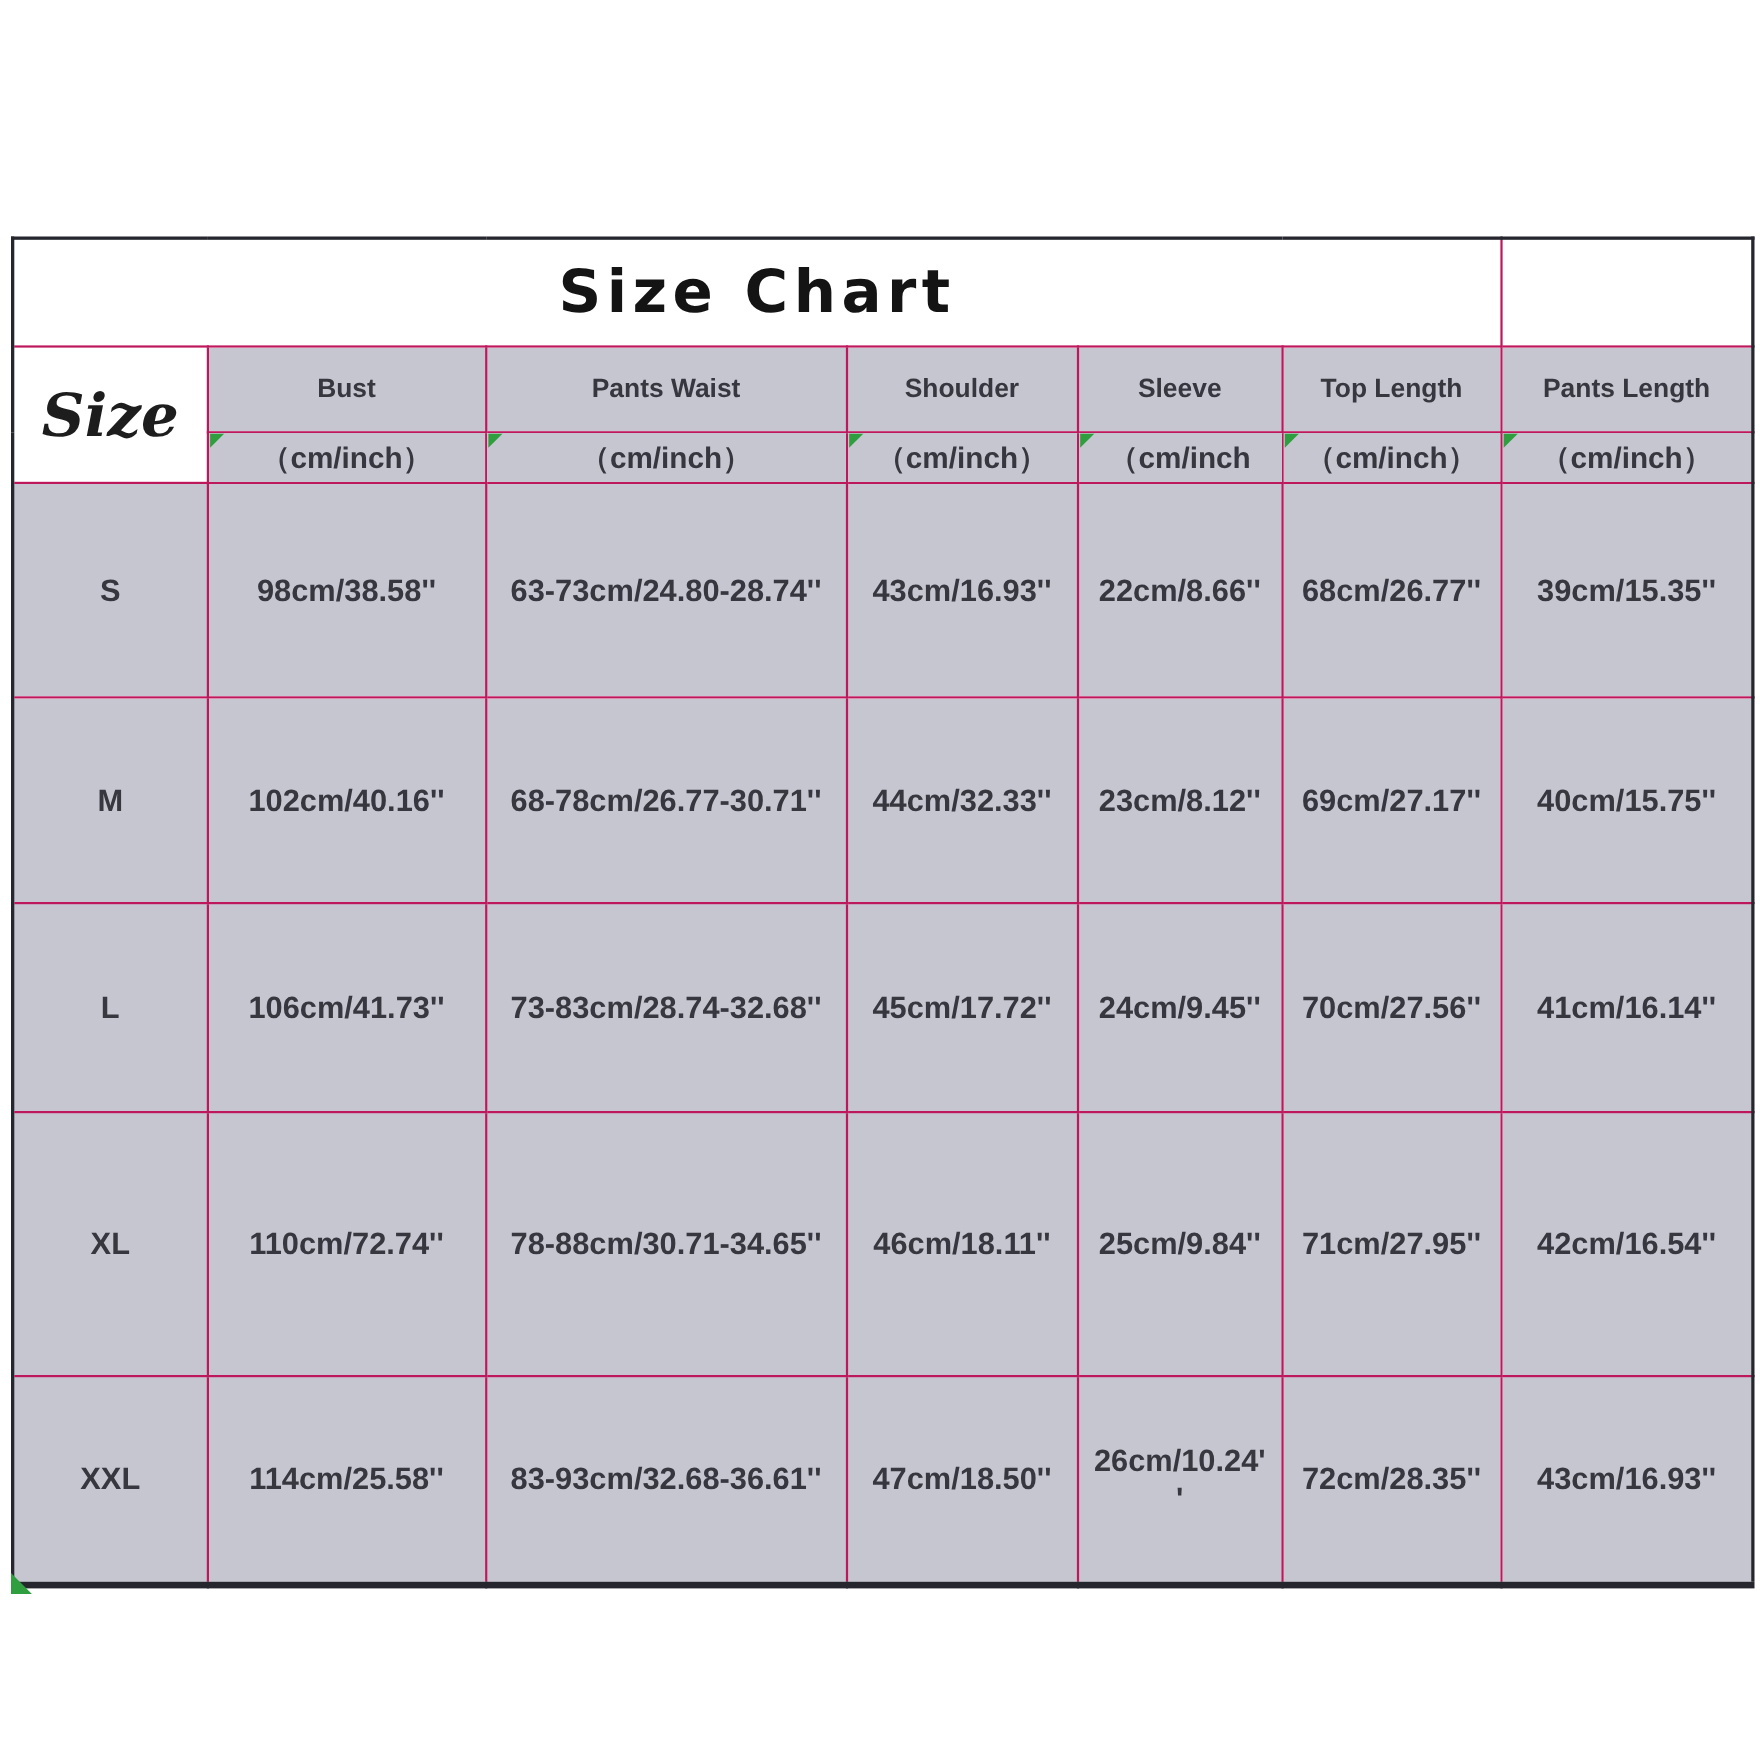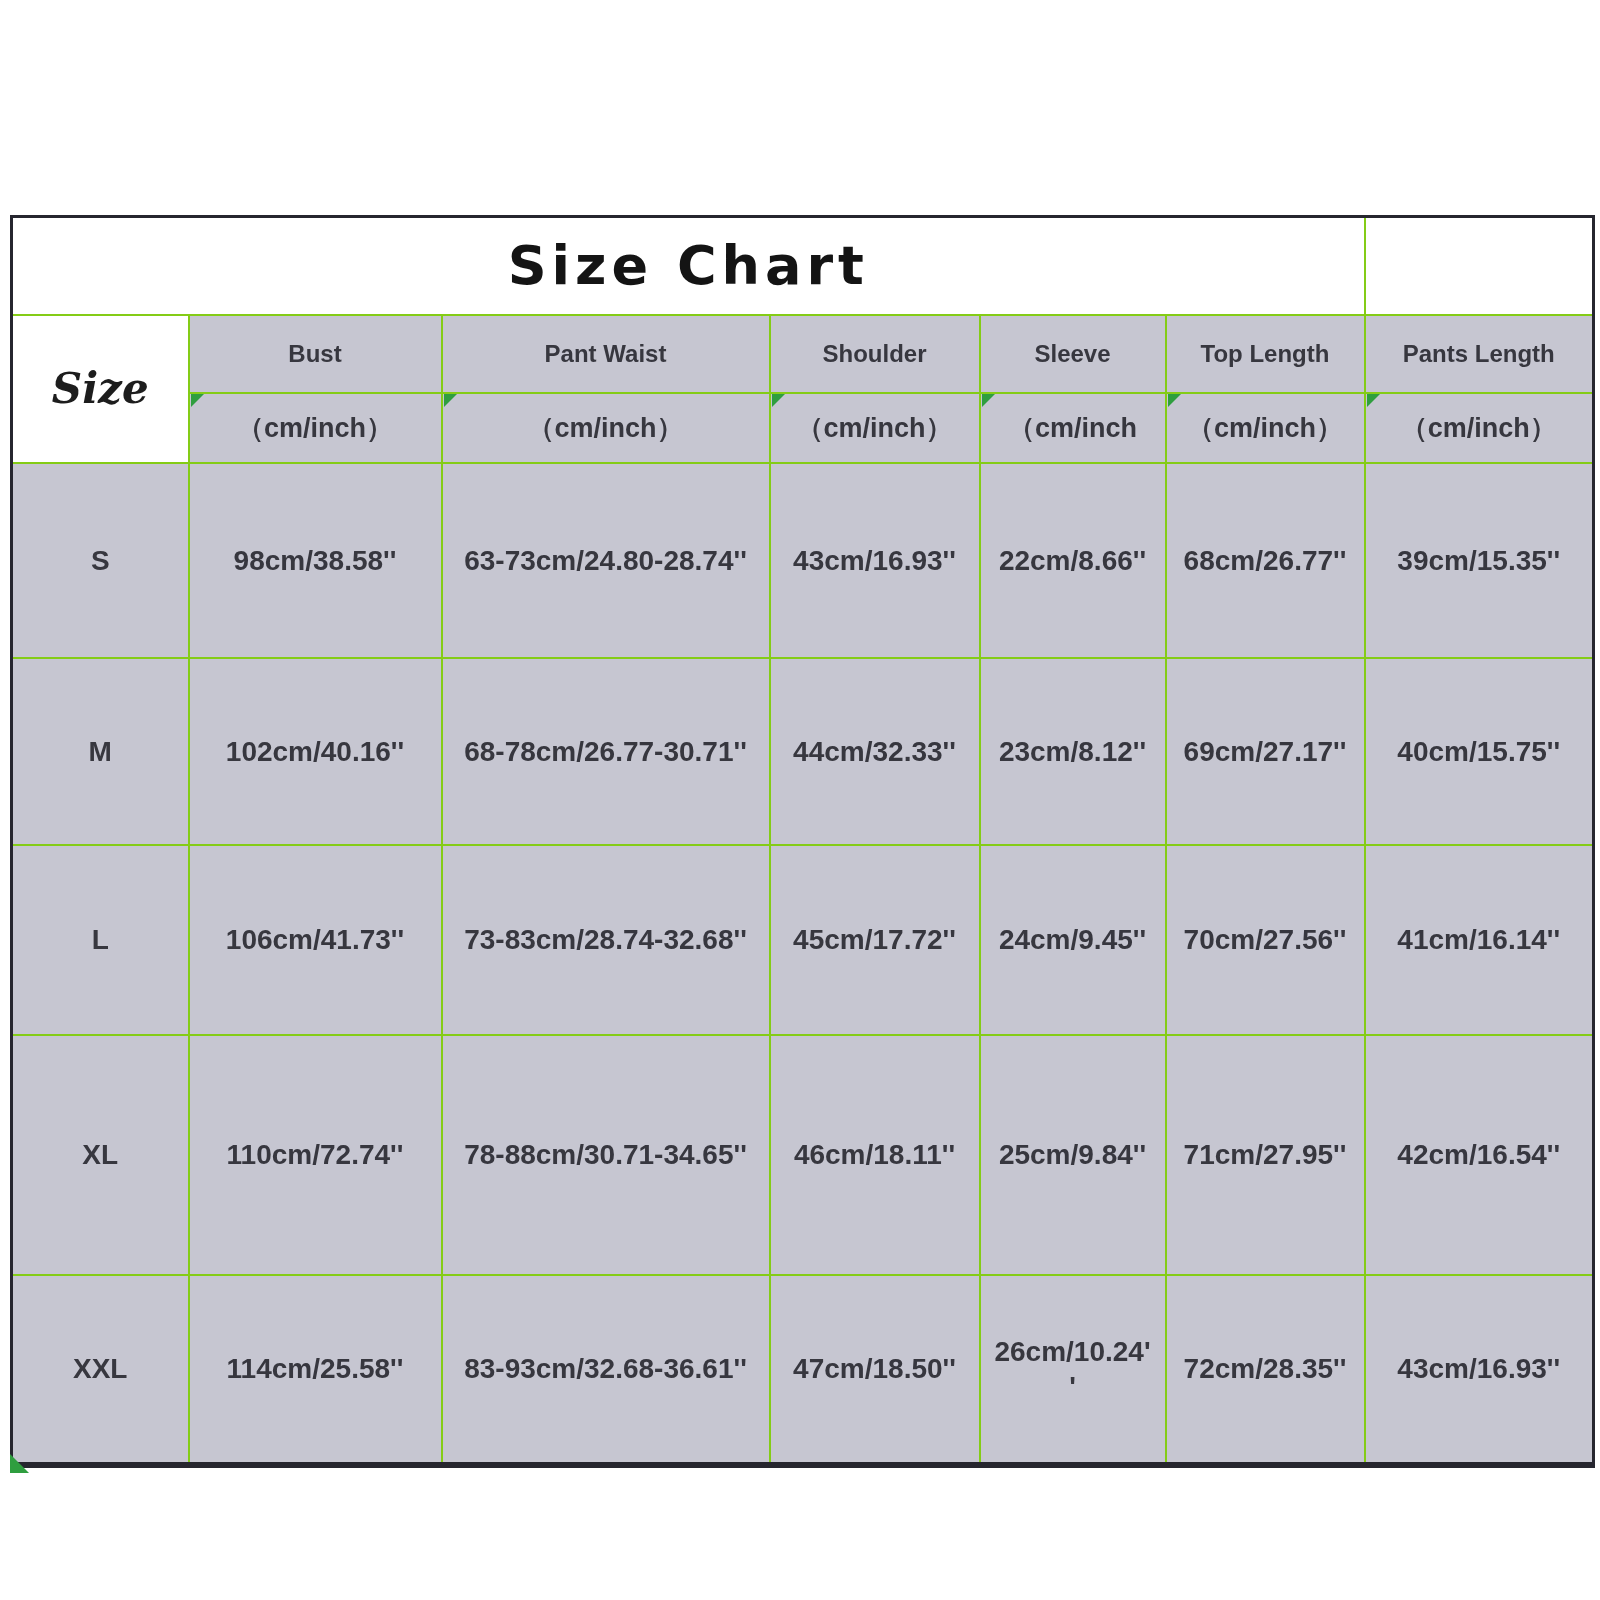--- a/index.html
+++ b/index.html
@@ -1,36 +1,36 @@
 <!DOCTYPE html>
 <html><head>
 <meta charset="utf-8">
 <style>
   html,body{margin:0;padding:0;background:#ffffff;}
   .page{position:relative;width:1600px;height:1600px;background:#ffffff;
         font-family:"Liberation Sans",sans-serif;overflow:hidden;}
   .tbl-wrap{position:absolute;left:10px;top:215px;}
   table.size-chart{border-collapse:collapse;table-layout:fixed;width:1582px;
         border:3px solid #26262f;border-bottom-width:6px;}
-  td{border:2px solid #84cc16;text-align:center;vertical-align:middle;
-     background:#c6c6d1;color:#37373f;font-weight:bold;padding:16px 4px;overflow:hidden;}
+  td{border:2px solid #be185d;text-align:center;vertical-align:middle;
+     background:#c6c6d1;color:#37373f;font-weight:bold;padding:4px 4px;overflow:hidden;}
   tr.r-title{height:98px;}
   tr.r-head{height:78px;}
   tr.r-sub{height:42px;}
   tr.r-s{height:195px;}
   tr.r-m{height:187px;}
   tr.r-l{height:190px;}
   tr.r-xl{height:240px;}
   tr.r-xxl{height:190px;}
   .title-cell{background:#ffffff;color:#141414;
         font-family:"DejaVu Sans",sans-serif;font-size:54px;font-weight:bold;
         letter-spacing:5px;}
   .empty-cell{background:#ffffff;}
   .size-head{background:#ffffff;color:#1d1d1d;
-        font-family:"DejaVu Serif",serif;font-style:italic;font-weight:600;font-size:42px;}
+        font-family:"DejaVu Serif",serif;font-style:italic;font-weight:600;font-size:54px;}
   .head{font-size:24px;}
   .sub{font-size:27px;position:relative;}
   .flag{position:absolute;left:1px;top:0;width:0;height:0;display:block;
         border-top:13px solid #2f9e3f;border-right:13px solid transparent;}
   .cell{font-size:28px;white-space:pre-line;line-height:1.25;}
   .corner-flag{position:absolute;left:0;bottom:-5px;width:0;height:0;
         border-bottom:19px solid #2f9e3f;border-right:19px solid transparent;}
 </style>
 </head>
 <body>
@@ -48,21 +48,21 @@
         <col style="width:229px">
       </colgroup>
       <tbody>
         <tr class="r-title">
           <td colspan="6" class="title-cell">Size Chart</td>
           <td class="empty-cell"></td>
         </tr>
         <tr class="r-head">
           <td rowspan="2" class="size-head">Size</td>
           <td class="head">Bust</td>
-          <td class="head">Pant Waist</td>
+          <td class="head">Pants Waist</td>
           <td class="head">Shoulder</td>
           <td class="head">Sleeve</td>
           <td class="head">Top Length</td>
           <td class="head">Pants Length</td>
         </tr>
         <tr class="r-sub">
           <td class="sub"><i class="flag"></i><span>（cm/inch）</span></td>
           <td class="sub"><i class="flag"></i><span>（cm/inch）</span></td>
           <td class="sub"><i class="flag"></i><span>（cm/inch）</span></td>
           <td class="sub"><i class="flag"></i><span>（cm/inch</span></td>

